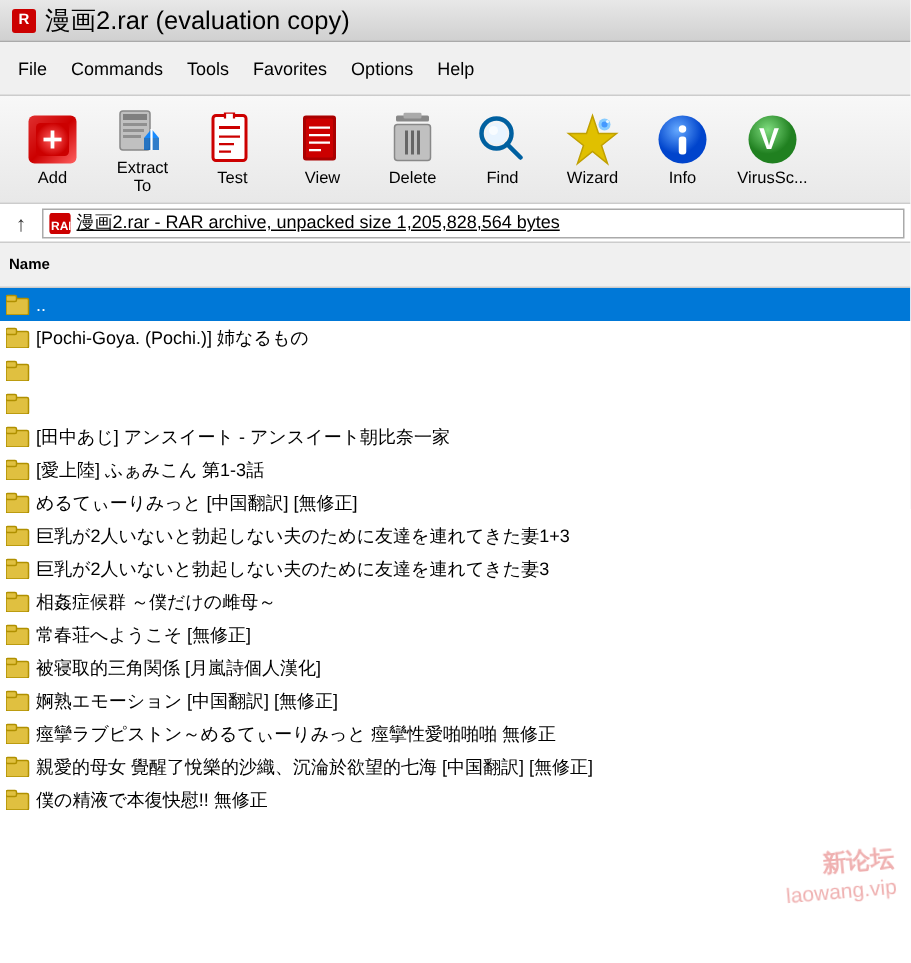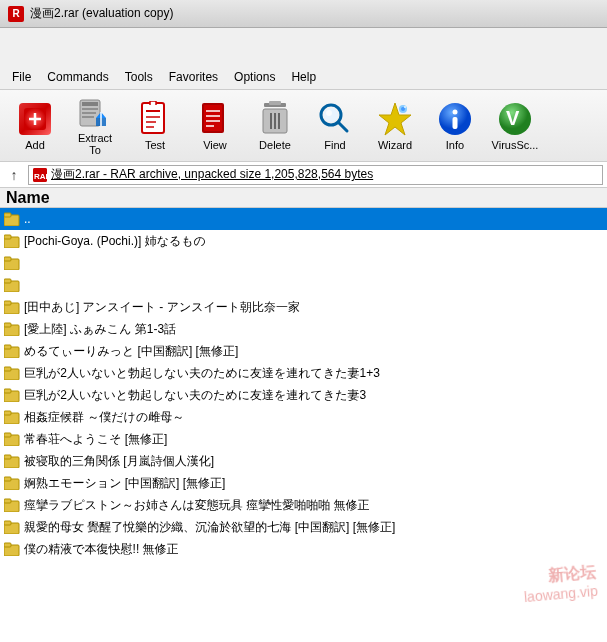--- a/index.html
+++ b/index.html
@@ -29,33 +29,32 @@
       background: #cc0000;
       border-radius: 2px;
       display: inline-flex;
       align-items: center;
       justify-content: center;
       font-size: 10px;
       color: white;
       font-weight: bold;
     }
     .title-bar-text {
-      font-size: 12px;
+      font-size: 17px;
       color: #000;
     }
 
     
     .menu-bar {
       background: #f0f0f0;
       border-bottom: 1px solid #ccc;
       display: flex;
       align-items: center;
-      height: 26px;
+      height: 36px;
       padding: 0 4px;
-      margin-top: 36px;
     }
     .menu-item {
       padding: 2px 8px;
       font-size: 12px;
       cursor: pointer;
       color: #000;
     }
 
     
     .toolbar {
@@ -151,23 +150,23 @@
       display: flex;
       align-items: center;
       justify-content: center;
     }
 
     
     .file-list-header {
       background: #f0f0f0;
       border-bottom: 1px solid #ccc;
       padding: 2px 6px;
-      font-size: 16px;
+      font-size: 10px;
       font-weight: bold;
-      height: 20px;
+      height: 30px;
       display: flex;
       align-items: center;
     }
     .file-list {
       background: #fff;
       overflow-y: auto;
       height: calc(642px - 28px - 22px - 72px - 26px - 22px);
       position: relative;
     }
     .file-row {
@@ -489,21 +488,21 @@
       </span>
       <span class="file-name">婀熟エモーション [中国翻訳] [無修正]</span>
     </div>
     <div class="file-row">
       <span class="folder-icon">
         <svg width="16" height="14" viewBox="0 0 16 14">
           <rect x="0" y="3" width="15" height="11" rx="1" fill="#e0c040" stroke="#b09000" stroke-width="1"></rect>
           <rect x="0" y="1" width="7" height="4" rx="1" fill="#e0c040" stroke="#b09000" stroke-width="1"></rect>
         </svg>
       </span>
-      <span class="file-name">痙攣ラブピストン～お姉さんは変態玩具 痙攣性愛啪啪啪 無修正</span>
+      <span class="file-name">痙攣ラブピストン～めるてぃーりみっと 痙攣性愛啪啪啪 無修正</span>
     </div>
     <div class="file-row">
       <span class="folder-icon">
         <svg width="16" height="14" viewBox="0 0 16 14">
           <rect x="0" y="3" width="15" height="11" rx="1" fill="#e0c040" stroke="#b09000" stroke-width="1"></rect>
           <rect x="0" y="1" width="7" height="4" rx="1" fill="#e0c040" stroke="#b09000" stroke-width="1"></rect>
         </svg>
       </span>
       <span class="file-name">親愛的母女 覺醒了悅樂的沙織、沉淪於欲望的七海 [中国翻訳] [無修正]</span>
     </div>

